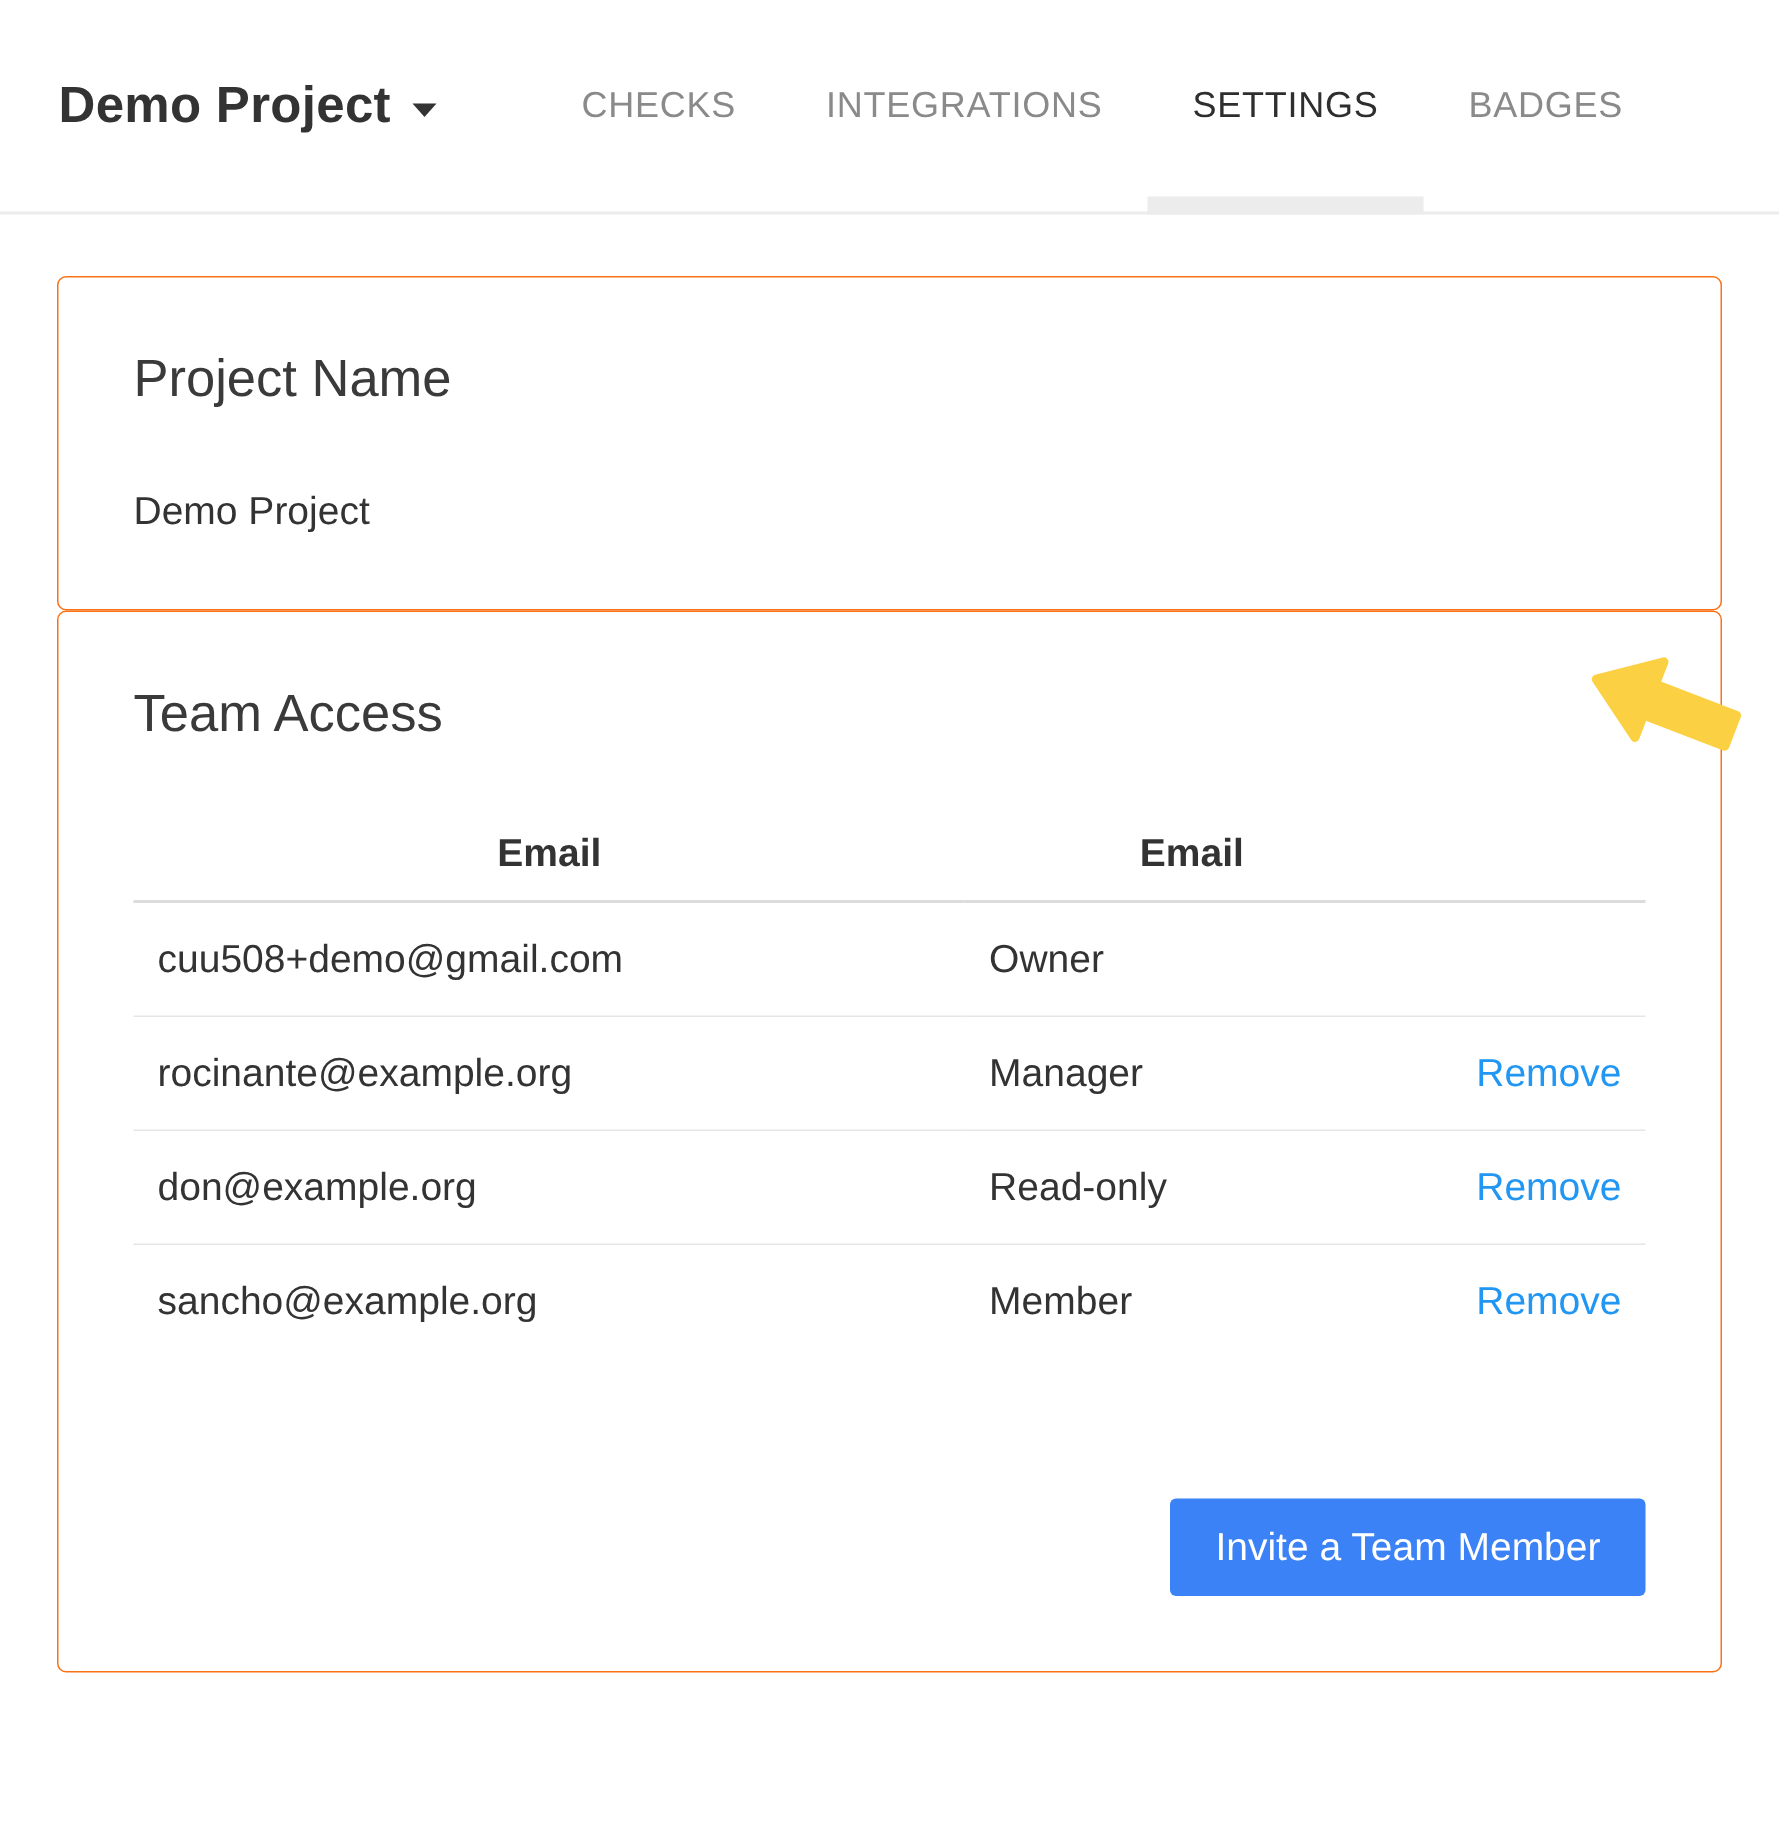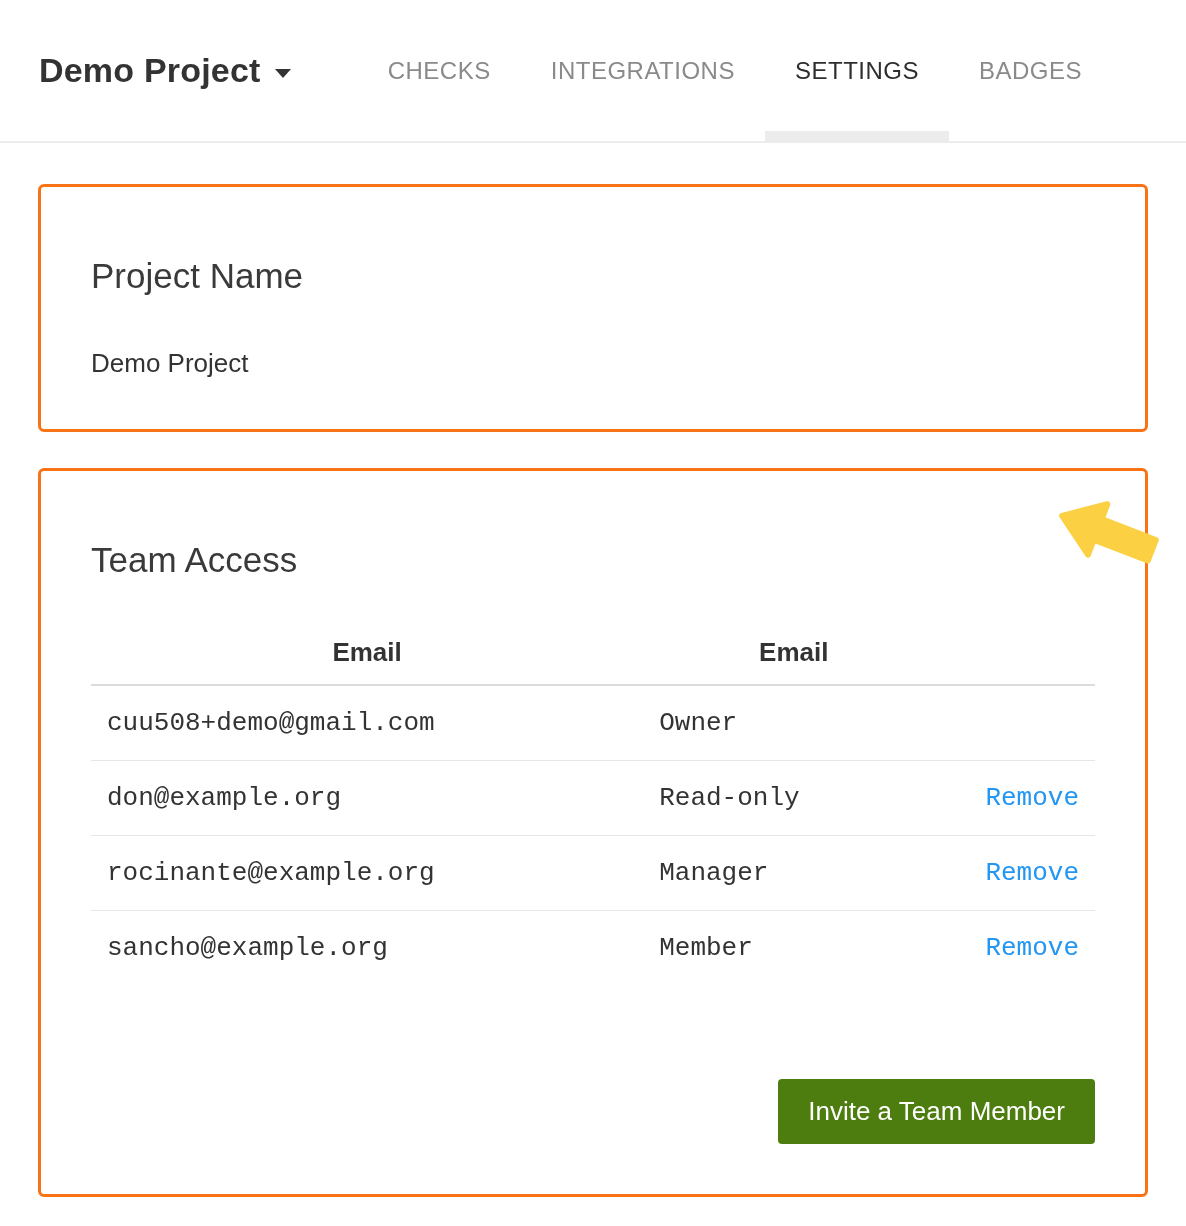--- a/index.html
+++ b/index.html
@@ -46,25 +46,24 @@
   .tab.active { color: #2e2e2e; }
   .tab.active::after {
     content: "";
     position: absolute; left: 0; right: 0; bottom: -2px;
     height: 12px; background: #ececec;
   }
 
   
   .main { padding: 41px 38px 0; }
   .card {
-    border: 3px solid #f97316;
+    border: 1px solid #f97316;
     border-radius: 6px;
     background: #fff;
-    padding: 69px 50px 50px;
-    margin-bottom: 36px;
+    padding: 48px 50px 50px;
     position: relative;
   }
   .card-title {
     font-size: 35px; font-weight: 400; color: #3a3a3a;
     line-height: 1.15;
   }
 
   
   .name-row {
     display: flex; justify-content: space-between; align-items: center;
@@ -89,34 +88,33 @@
   }
   .team-table th {
     text-align: center; font-weight: 700; color: #333; font-size: 26px;
     padding: 0 16px 16px 16px;
     border-bottom: 2px solid #dcdcdc;
   }
   .team-table td {
     padding: 22px 16px;
     border-bottom: 1px solid #e6e6e6;
     color: #333;
-    font-family: Liberation Mono, monospace;
   }
   .team-table tr:last-child td { border-bottom: none; }
   .col-email { width: 55%; }
   .col-role  { width: 30%; }
   .col-action{ width: 15%; }
   .cell-action { text-align: right; }
   .remove-link {
     color: #2196f3; text-decoration: none; cursor: pointer; font-size: 26px;
   }
   .invite-row { text-align: right; margin-top: 94px; }
   .btn-green {
     font-family: inherit;
-    background: #4d7c0f; color: #ffffff;
+    background: #3b82f6; color: #ffffff;
     border: none; border-radius: 4px;
     font-size: 26px;
     padding: 17px 30px;
     cursor: pointer;
   }
 
   
   .annotation-arrow {
     position: absolute;
     top: 30px; right: -14px;
@@ -166,34 +164,34 @@
           <th class="col-action"></th>
         </tr>
       </thead>
       <tbody>
         <tr>
           <td>cuu508+demo@gmail.com</td>
           <td>Owner</td>
           <td class="cell-action"></td>
         </tr>
         <tr>
+          <td>rocinante@example.org</td>
+          <td>Manager</td>
+          <td class="cell-action">
+            <a class="remove-link">Remove</a>
+          </td>
+        </tr>
+        <tr>
           <td>don@example.org</td>
           <td>Read-only</td>
           <td class="cell-action">
             <a class="remove-link">Remove</a>
           </td>
         </tr>
         <tr>
-          <td>rocinante@example.org</td>
-          <td>Manager</td>
-          <td class="cell-action">
-            <a class="remove-link">Remove</a>
-          </td>
-        </tr>
-        <tr>
           <td>sancho@example.org</td>
           <td>Member</td>
           <td class="cell-action">
             <a class="remove-link">Remove</a>
           </td>
         </tr>
       </tbody>
     </table>
 
     <div class="invite-row">

